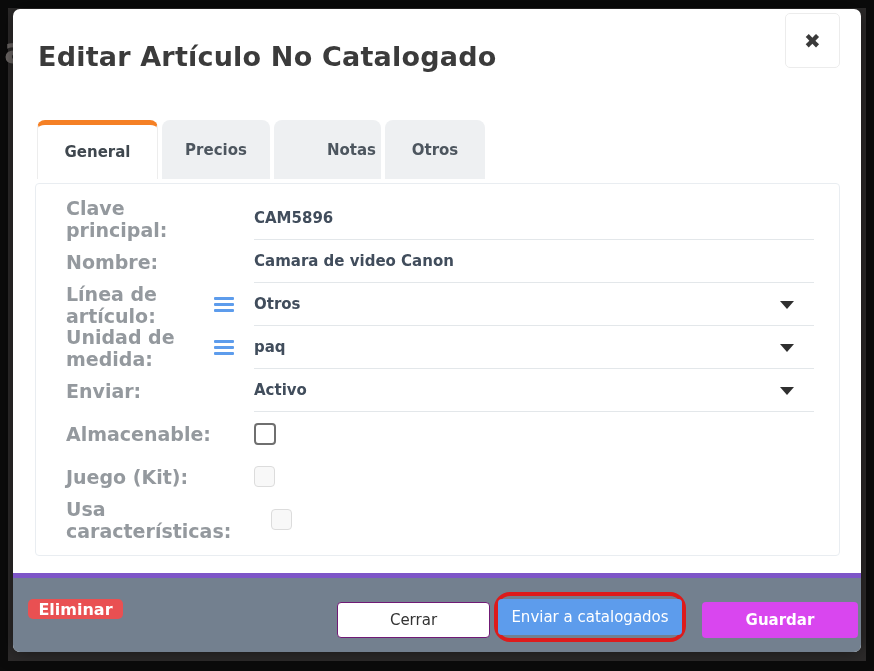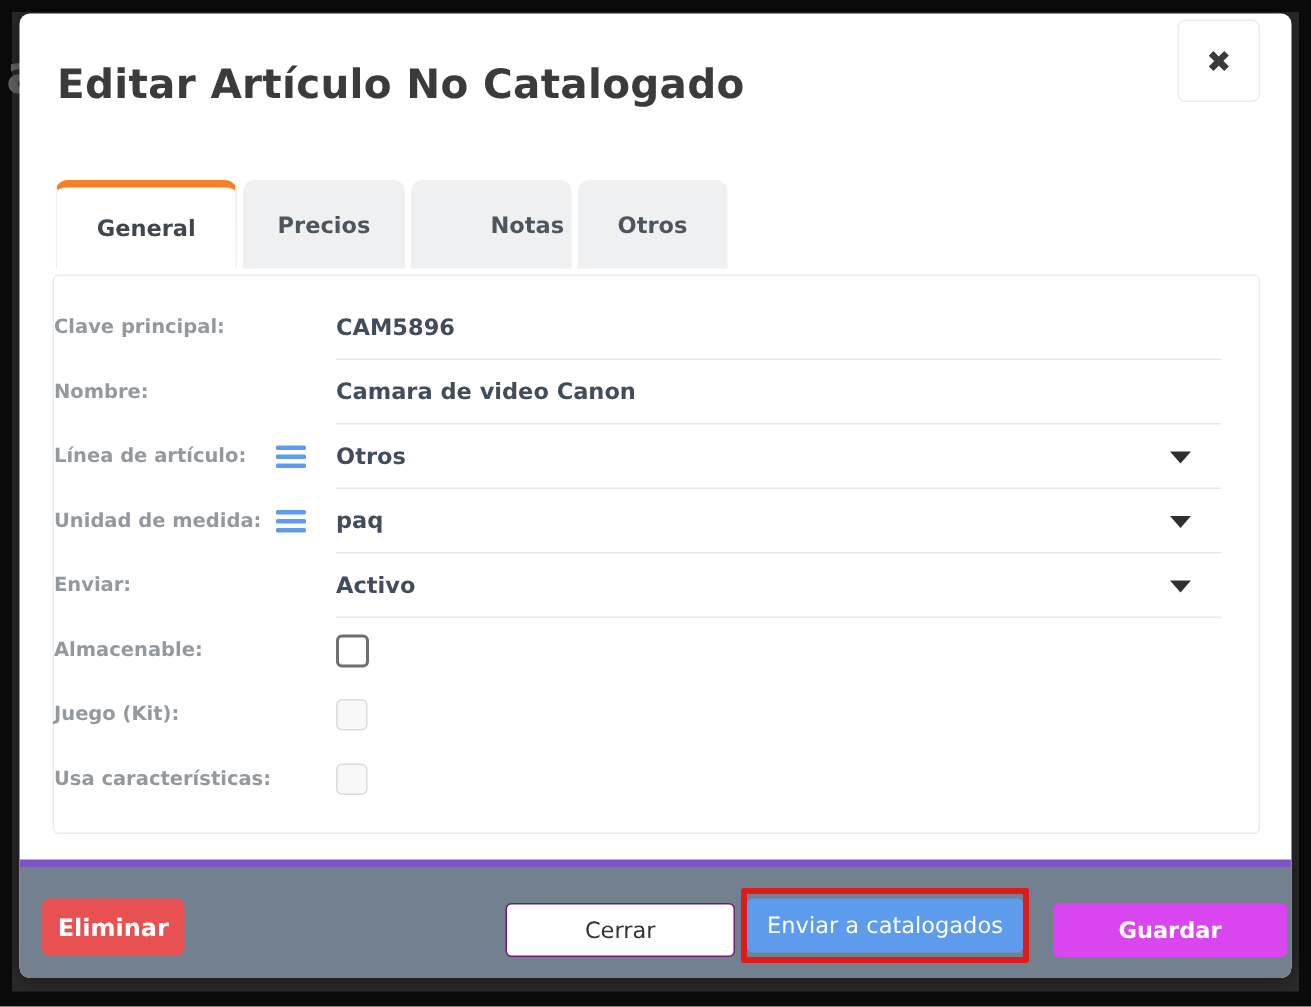--- a/index.html
+++ b/index.html
@@ -83,21 +83,22 @@
     padding-top: 13px;
     background: #fff;
   }
   .row {
     height: 43px;
     display: flex;
     align-items: center;
   }
   .flabel {
     flex: 0 0 148px;
-    font-size: 13px; font-weight: 600;
+    margin-left: 30px;
+    font-size: 19px; font-weight: 600;
     color: #94999e;
   }
   .icon-slot {
     flex: 0 0 40px;
     display: flex; align-items: center;
   }
   .list-icon {
     display: inline-flex;
     flex-direction: column;
     gap: 3px;
@@ -161,37 +162,37 @@
     position: absolute;
     display: flex; align-items: center; justify-content: center;
     font-size: 15px;
     border-radius: 5px;
     cursor: pointer;
     border: none;
     font-family: inherit;
   }
   .btn-delete {
     left: 15px; top: 21px;
-    width: 95px; height: 38px;
+    width: 95px; height: 20px;
     background: #e95052; color: #fff;
     font-weight: 600; font-size: 16px;
   }
   .btn-close-footer {
     left: 324px; top: 24px;
     width: 153px; height: 36px;
     background: #ffffff; color: #333;
     border: 1px solid #701a75;
     border-radius: 4px;
   }
   .annotation {
     position: absolute;
     left: 481px; top: 14px;
     width: 192px; height: 50px;
     border: 4px solid #dd1b1b;
-    border-radius: 2px;
+    border-radius: 16px;
     display: flex; align-items: center; justify-content: flex-start;
   }
   .btn-send {
     position: static;
     width: 184px; height: 36px;
     background: #5d9cec; color: #fff;
     border-radius: 4px;
   }
   .btn-save {
     left: 689px; top: 24px;

